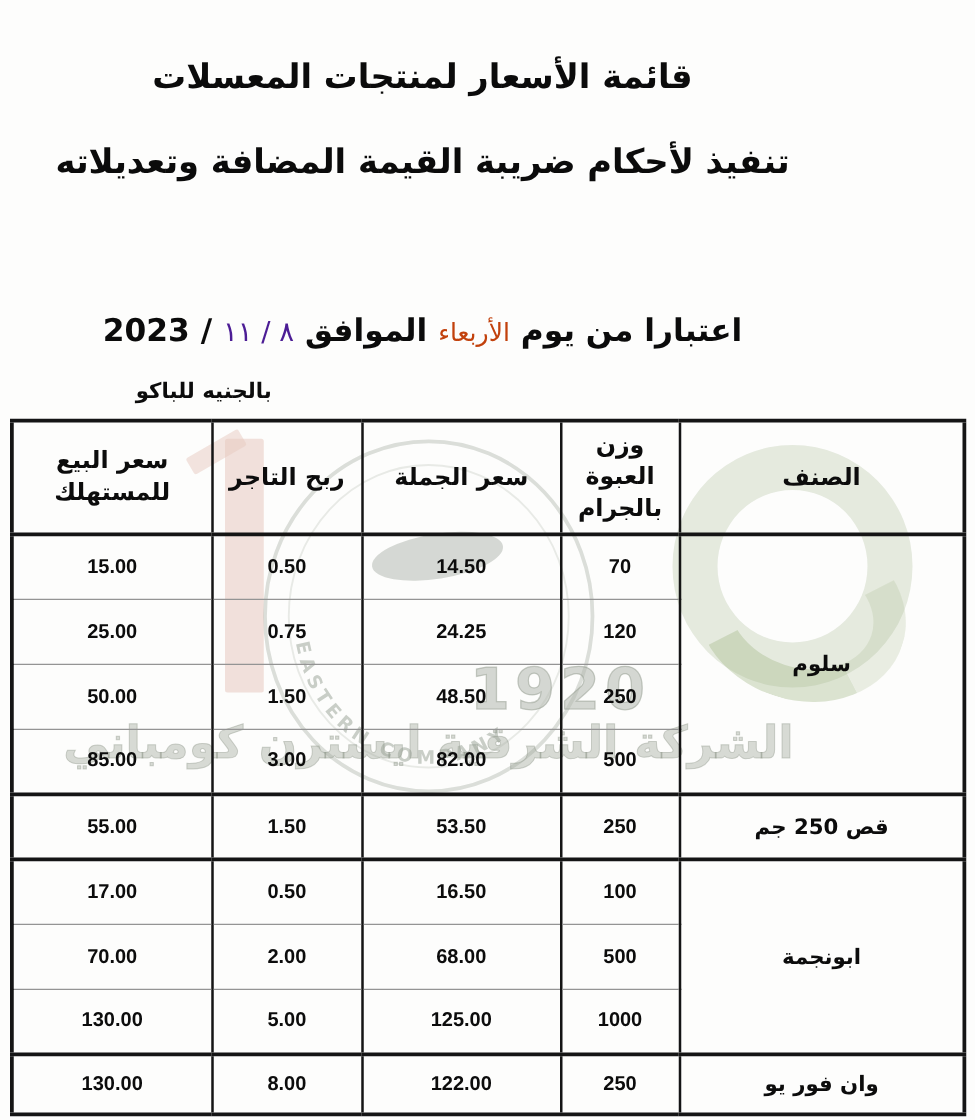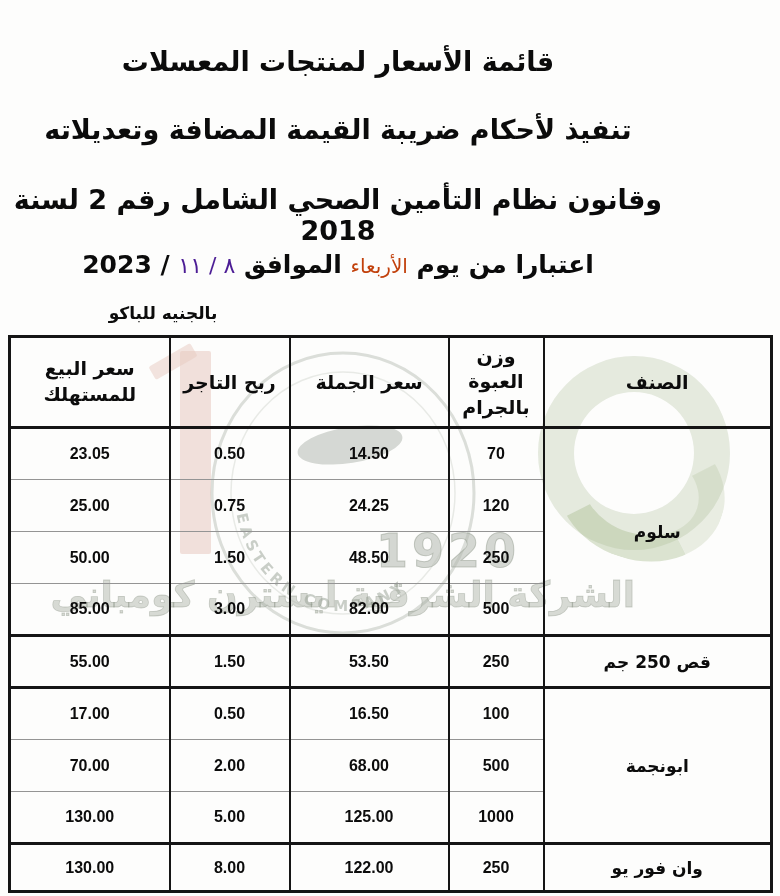--- a/index.html
+++ b/index.html
@@ -95,21 +95,20 @@
       </text>
     </svg>
     <div class="wm-ring"></div>
     <div class="wm-ring-accent"></div>
     <div class="wm-year">1920</div>
     <div class="wm-arabic">الشركة الشرقية ايسترن كومباني</div>
   </div>
 
   <h1 class="title t1">قائمة الأسعار لمنتجات المعسلات</h1>
   <h2 class="title t2">تنفيذ لأحكام ضريبة القيمة المضافة وتعديلاته</h2>
-  <h2 class="title t3">وقانون نظام التأمين الصحي الشامل رقم 2 لسنة 2018</h2>
 
   <div class="title date-line">
     <span>اعتبارا من يوم</span>
     <span class="handwritten">الأربعاء</span>
     <span>الموافق</span>
     <span class="hw-num">٨ / ١١</span>
     <span>/ 2023</span>
   </div>
 
   <div class="currency-note">بالجنيه للباكو</div>
@@ -143,21 +142,21 @@
         </th>
       </tr>
     </thead>
     <tbody>
 
       <tr class="group-start">
         <td class="item-cell" rowspan="4">سلوم</td>
         <td>70</td>
         <td>14.50</td>
         <td>0.50</td>
-        <td>23.05</td>
+        <td>15.00</td>
       </tr>
       <tr class="sub">
         <td>120</td>
         <td>24.25</td>
         <td>0.75</td>
         <td>25.00</td>
       </tr>
       <tr class="sub">
         <td>250</td>
         <td>48.50</td>

